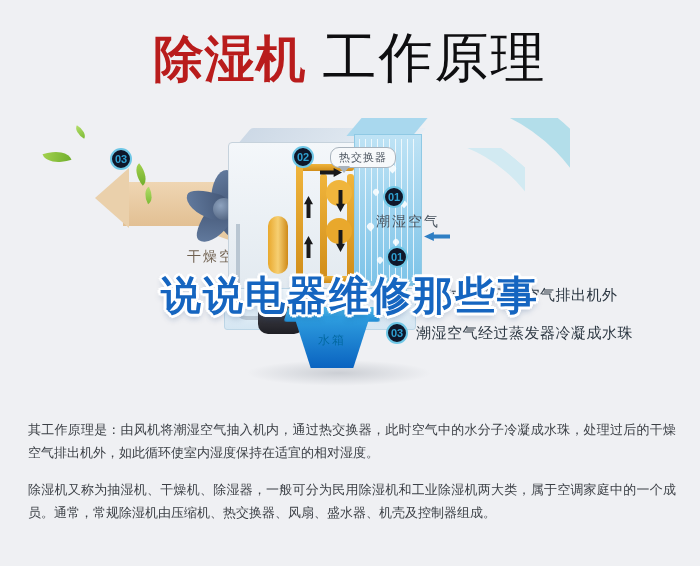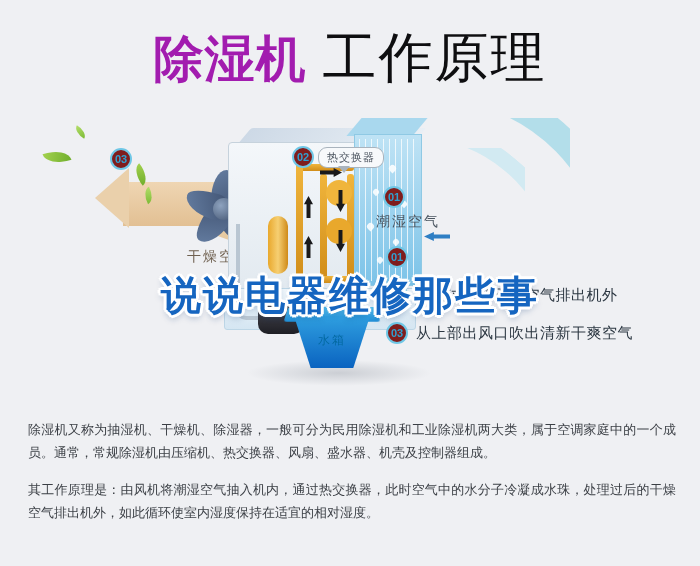--- a/index.html
+++ b/index.html
@@ -12,21 +12,21 @@
   }
   .page{position:relative;width:700px;height:566px;}
 
   
   .title-wrap{
     position:absolute;left:0;top:22px;width:700px;
     text-align:center;
     white-space:nowrap;
   }
   .title-a{
-    font-size:50px;font-weight:bold;color:#a21caf;
+    font-size:50px;font-weight:bold;color:#b91c1c;
     letter-spacing:1px;
     font-family:Liberation Mono, monospace;
   }
   .title-b{
     font-size:54px;font-weight:normal;color:#0e0e10;
     letter-spacing:2px;margin-left:16px;
     font-family:"Liberation Sans","DejaVu Sans",sans-serif;
   }
 
   
@@ -218,26 +218,26 @@
   
   .badge{
     display:inline-block;width:20px;height:20px;line-height:20px;
     border-radius:50%;text-align:center;
     font-size:11px;font-weight:bold;color:#ffffff;
     background:#45b6e0;
     font-family:"Liberation Sans",sans-serif;
     vertical-align:middle;
   }
   .badge.hollow{
-    background:#7f1d1d;color:#2f9fd0;border:2px solid #6fc7e6;
+    background:#0f172a;color:#2f9fd0;border:2px solid #6fc7e6;
     width:18px;height:18px;line-height:18px;
   }
   .cal-02{position:absolute;left:292px;top:38px;}
   .cal-02 .box{
-    display:inline-block;margin-left:4px;padding:2px 8px;
+    display:inline-block;margin-left:16px;padding:2px 8px;
     border:1px solid #a9b3bd;border-radius:9px;background:#f7f9fb;
     font-size:11px;color:#4c5560;letter-spacing:1px;
     font-family:"DejaVu Sans",sans-serif;vertical-align:middle;
   }
   .cal-02 .tick{
     position:absolute;left:46px;top:20px;width:0;height:0;
     border-left:6px solid transparent;border-right:6px solid transparent;
     border-top:7px solid #a9b3bd;
   }
   .cal-03{position:absolute;left:110px;top:40px;}
@@ -381,24 +381,24 @@
   <div class="steps">
     <div class="step">
       <span class="badge hollow">01</span>
     </div>
     <div class="step">
       <span class="badge hollow">02</span>
       <span class="txt">处理过后的干燥空气排出机外</span>
     </div>
     <div class="step">
       <span class="badge hollow">03</span>
-      <span class="txt">从上部出风口吹出清新干爽空气</span>
+      <span class="txt">潮湿空气经过蒸发器冷凝成水珠</span>
     </div>
   </div>
 
   <div class="watermark">说说电器维修那些事</div>
 
   <div class="body-text">
+    <p>其工作原理是：由风机将潮湿空气抽入机内，通过热交换器，此时空气中的水分子冷凝成水珠，处理过后的干燥空气排出机外，如此循环使室内湿度保持在适宜的相对湿度。</p>
     <p>除湿机又称为抽湿机、干燥机、除湿器，一般可分为民用除湿机和工业除湿机两大类，属于空调家庭中的一个成员。通常，常规除湿机由压缩机、热交换器、风扇、盛水器、机壳及控制器组成。</p>
-    <p>其工作原理是：由风机将潮湿空气抽入机内，通过热交换器，此时空气中的水分子冷凝成水珠，处理过后的干燥空气排出机外，如此循环使室内湿度保持在适宜的相对湿度。</p>
   </div>
 
 </div>
 
 </body></html>

